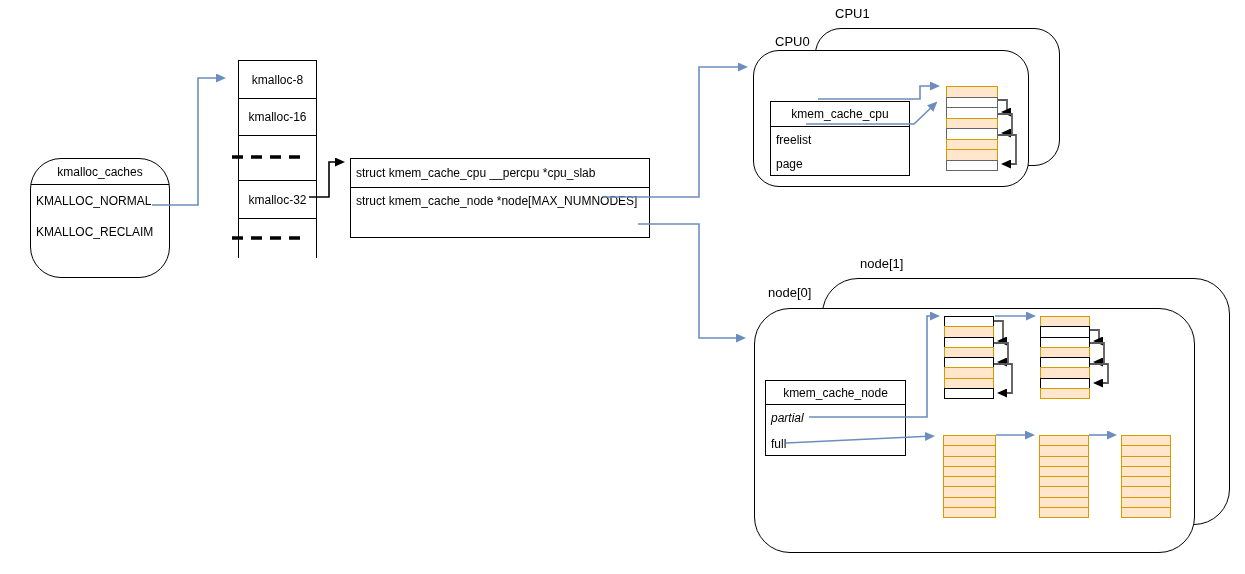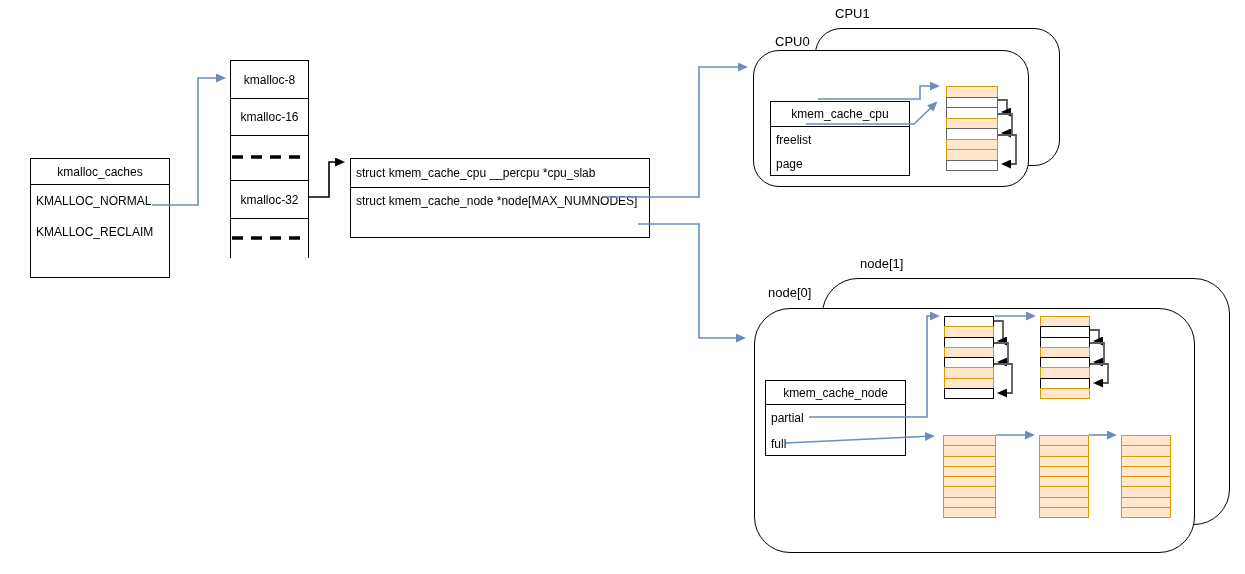--- a/index.html
+++ b/index.html
@@ -49,21 +49,21 @@
       <div class="cell white" style="height: 11.5px; margin-top: -1px;"></div>
     </div>
 
   <div class="lbl" style="left:860px;top:256px;">node[1]</div>
   <div class="rbox z10" style="left:822px;top:278px;width:408px;height:247px;border-radius:36px;"></div>
   <div class="lbl" style="left:768px;top:285px;">node[0]</div>
   <div class="rbox z11" style="left:754px;top:308px;width:441px;height:245px;border-radius:36px;"></div>
 
   <div class="table z12" style="left:765px;top:380px;width:141px;height:76px;">
     <div class="th" style="height:24px;">kmem_cache_node</div>
-    <div class="tr" style="height:26px;">partial</div>
+    <div class="tr" style="height:26px;font-style:italic;">partial</div>
     <div class="tr" style="height:25px;">full</div>
   </div>
 
   <div class="slab z12" style="left:944px;top:316px;width:50px;">
       <div class="cell white" style="height: 11.3px;"></div>
       <div class="cell orange" style="height: 11.3px; margin-top: -1px;"></div>
       <div class="cell white" style="height: 11.3px; margin-top: -1px;"></div>
       <div class="cell orange" style="height: 11.3px; margin-top: -1px;"></div>
       <div class="cell white" style="height: 11.3px; margin-top: -1px;"></div>
       <div class="cell orange" style="height: 11.3px; margin-top: -1px;"></div>
@@ -105,27 +105,27 @@
       <div class="cell orange" style="height: 11.3px;"></div>
       <div class="cell orange" style="height: 11.3px; margin-top: -1px;"></div>
       <div class="cell orange" style="height: 11.3px; margin-top: -1px;"></div>
       <div class="cell orange" style="height: 11.3px; margin-top: -1px;"></div>
       <div class="cell orange" style="height: 11.3px; margin-top: -1px;"></div>
       <div class="cell orange" style="height: 11.3px; margin-top: -1px;"></div>
       <div class="cell orange" style="height: 11.3px; margin-top: -1px;"></div>
       <div class="cell orange" style="height: 11.3px; margin-top: -1px;"></div>
     </div>
 
-  <div class="table z12" style="left:30px;top:158px;width:140px;height:120px;">
+  <div class="table z12" style="left:30px;top:158px;width:140px;height:120px;border-radius:31px;">
     <div class="th" style="height:26px;">kmalloc_caches</div>
     <div class="tr" style="height:31px;">KMALLOC_NORMAL</div>
     <div class="tr" style="height:31px;">KMALLOC_RECLAIM</div>
   </div>
 
-  <div class="table z12" style="left:230px;top:60px;width:79px;height:198px;border-bottom:none;">
+  <div class="table z12" style="left:238px;top:60px;width:79px;height:198px;border-bottom:none;">
     <div class="cellrow" style="height:38px;">kmalloc-8</div>
     <div class="cellrow" style="height:37px;">kmalloc-16</div>
     <div class="gap" style="height:45px;border-bottom:1px solid #000;"></div>
     <div class="cellrow" style="height:38px;">kmalloc-32</div>
     <div class="gap" style="height:40px;"></div>
   </div>
 
   <div class="table z12" style="left:350px;top:158px;width:300px;height:80px;">
     <div class="tr" style="height:28px;">struct kmem_cache_cpu __percpu *cpu_slab</div>
     <div class="tr divided" style="height:27px;">struct kmem_cache_node *node[MAX_NUMNODES]</div>

